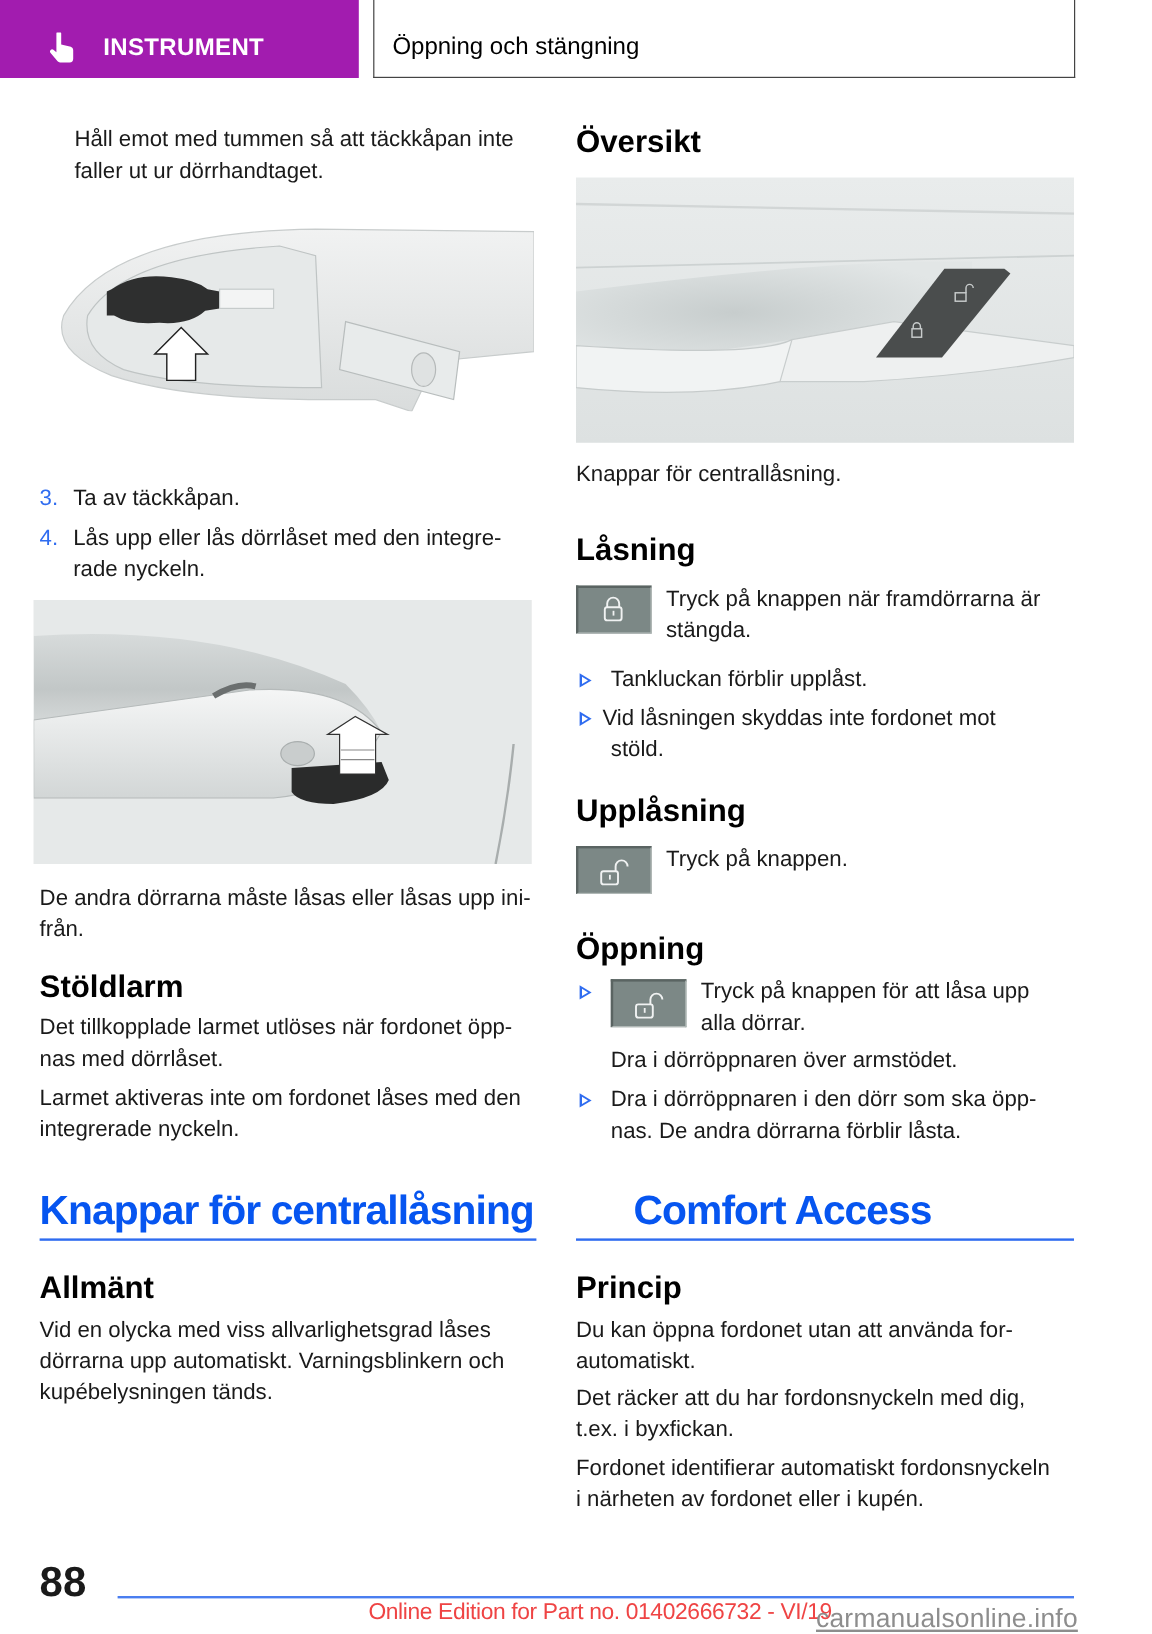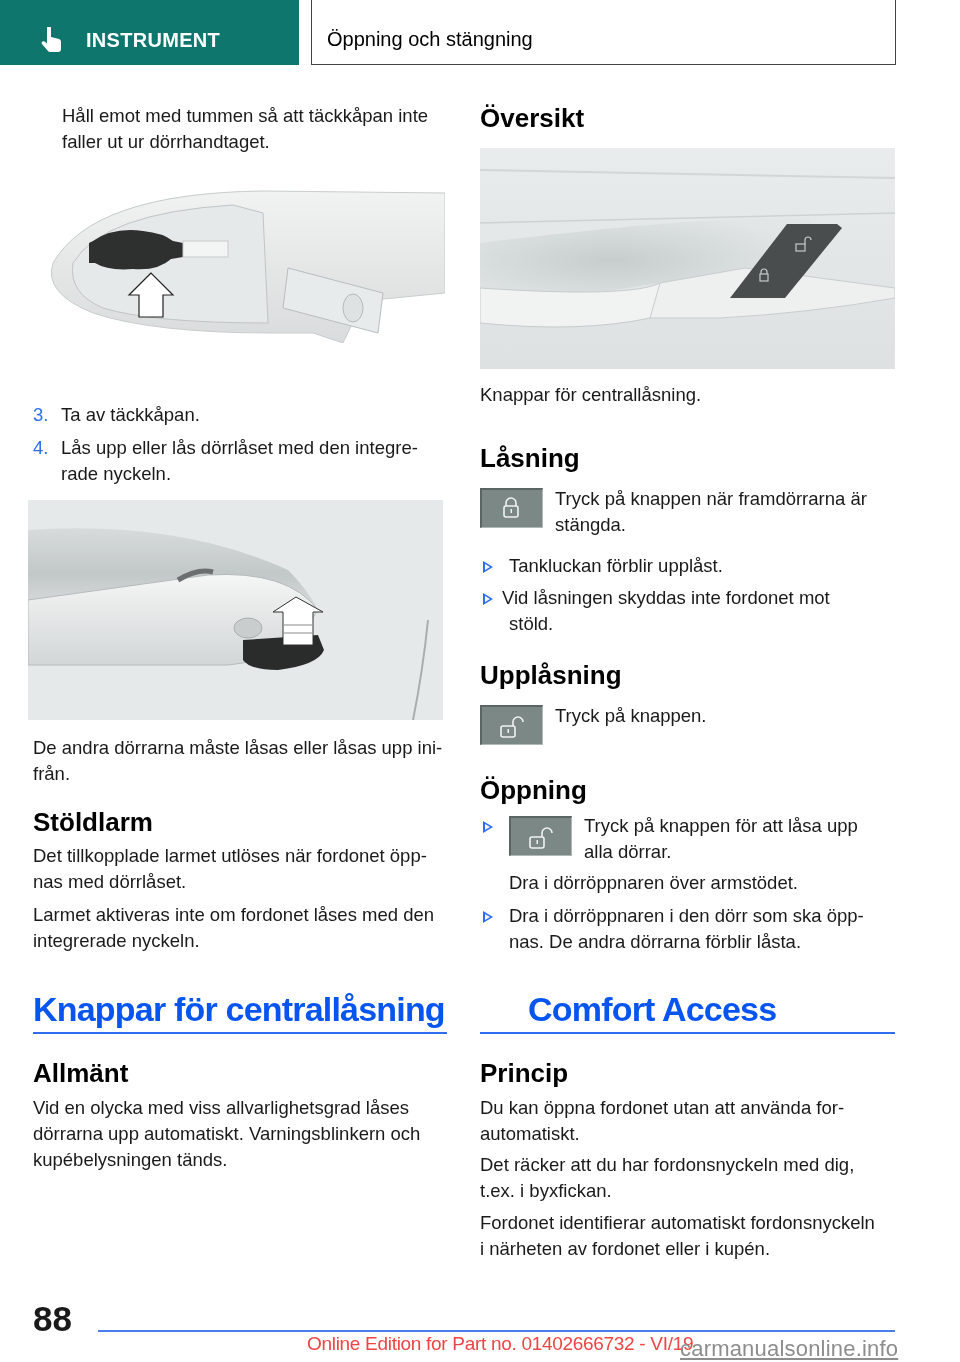--- a/index.html
+++ b/index.html
@@ -1,19 +1,19 @@
 <!DOCTYPE html>
 <html><head>
   <meta charset="utf-8">
   <style>
     * { margin: 0; padding: 0; box-sizing: border-box; }
     html, body { width: 960px; height: 1362px; background: #ffffff; overflow: hidden; }
     body { font-family: "Liberation Sans", sans-serif; color: #1a1a1a; position: relative; }
 
-    .header-tab { position: absolute; left: 0; top: 0; width: 299px; height: 65px; background: #0f766e; color: #fff; display: flex; align-items: center; }
+    .header-tab { position: absolute; left: 0; top: 0; width: 299px; height: 65px; background: #a21caf; color: #fff; display: flex; align-items: center; }
     .header-tab .hand { position: absolute; left: 40px; top: 27px; width: 24px; height: 26px; }
     .header-tab .label { position: absolute; left: 86px; top: 29px; font-size: 20px; font-weight: bold; letter-spacing: 0.3px; }
     .header-section { position: absolute; left: 311px; top: -2px; width: 585px; height: 67px; border: 1.5px solid #444; border-top: none; }
     .header-section .label { position: absolute; left: 0px; top: 30px; font-size: 20px; color: #000000; }
 
     .col { position: absolute; }
     .body-text { font-size: 18.5px; line-height: 26px; color: #1a1a1a; }
     .h2 { font-size: 26px; font-weight: bold; color: #000000; }
     .h1 { font-size: 34px; font-weight: bold; color: #0655f0; letter-spacing: -0.8px; }
     .h1-rule { height: 2px; background: #2f6cf0; }

